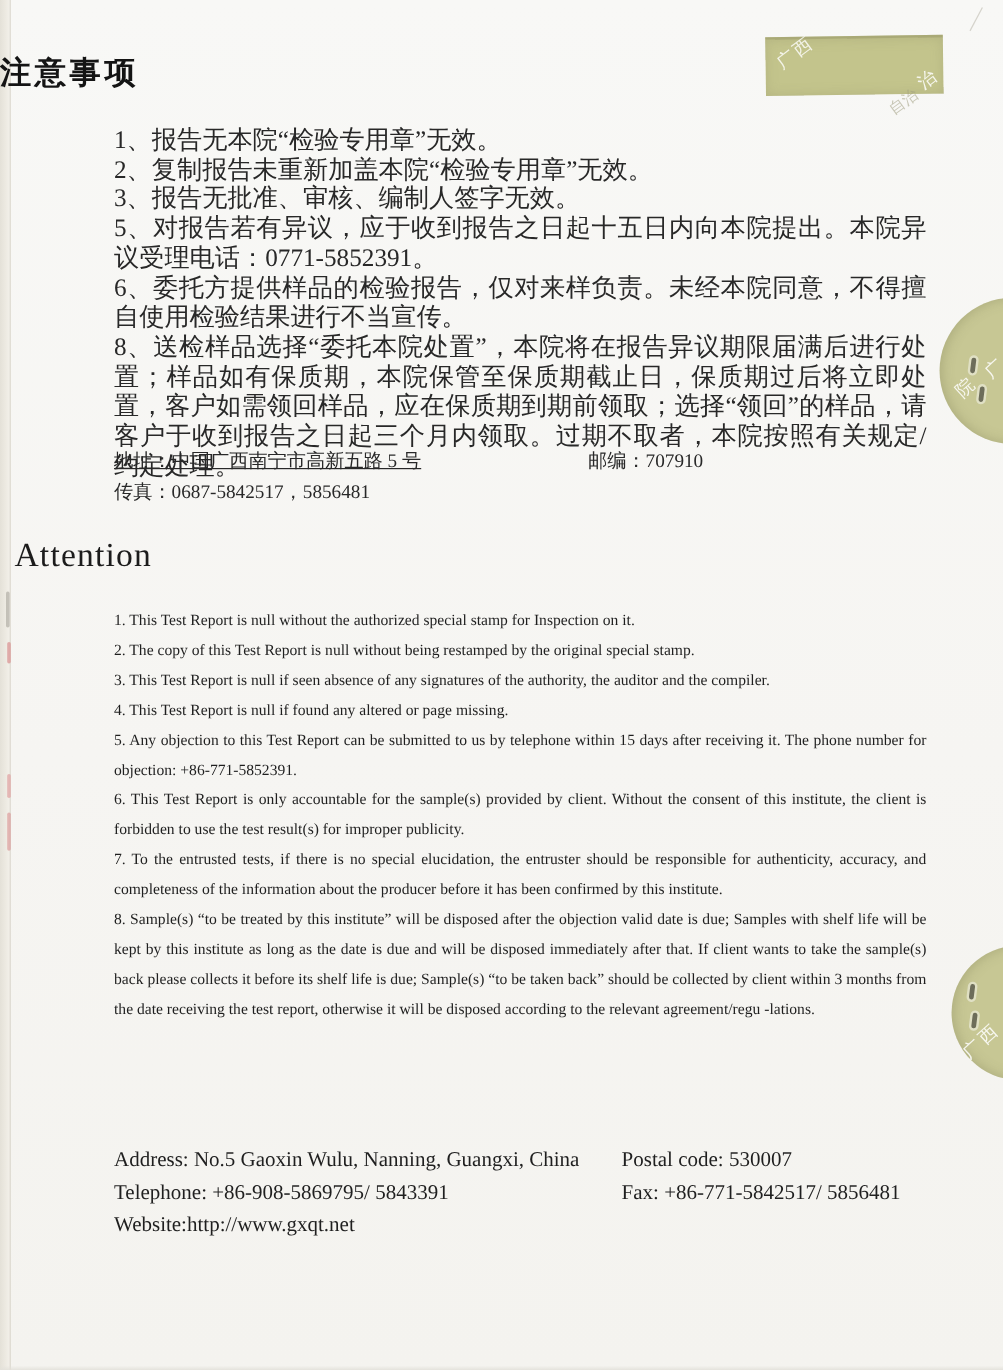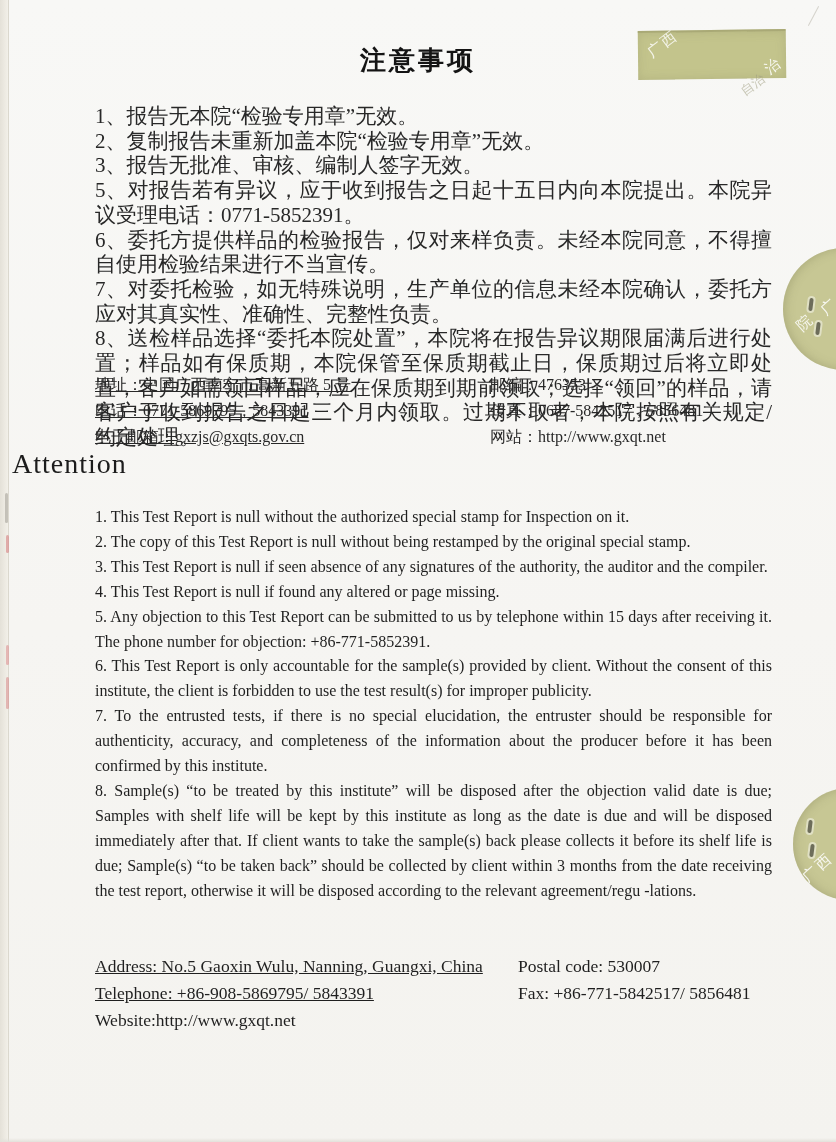--- a/index.html
+++ b/index.html
@@ -76,48 +76,48 @@
     background: #6d6d5a; border-radius: 2px; transform: rotate(7deg);
     box-shadow: 0 0 0 2px rgba(255,255,255,.45);
   }
   #stamp-circle-top .cmark-1 { left: 26px; top: 50px; }
   #stamp-circle-top .cmark-2 { left: 33px; top: 74px; }
   #stamp-circle-bottom .cmark-1 { left: 15px; top: 32px; }
   #stamp-circle-bottom .cmark-2 { left: 17px; top: 56px; }
   
   .zh-title {
     position: absolute; top: 43px; left: 0; width: 100%;
-    text-align: center; font-family: "Liberation Sans", sans-serif;
+    text-align: left; font-family: "Liberation Sans", sans-serif;
     font-size: 26px; font-weight: 700; letter-spacing: 3px; color: #141414;
   }
   .zh-list {
     position: absolute; top: 104px; left: 95px; width: 677px;
     font-size: 21px; line-height: 24.7px; text-align: justify; color: #282828;
   }
   .zh-list p { margin: 0; }
   .zh-contact {
     position: absolute; top: 372px; left: 95px; width: 690px;
     font-size: 16px; line-height: 26px; color: #282828;
   }
   .contact-row { display: flex; }
   .zh-contact .contact-left { flex: 0 0 395px; text-decoration: underline; }
   .en-title {
     position: absolute; top: 448px; left: 12px; width: 100%;
     text-align: left; font-size: 28px; letter-spacing: 1px; color: #1c1c1c;
   }
   .en-list {
     position: absolute; top: 505px; left: 95px; width: 677px;
-    font-size: 16px; line-height: 24.9px; text-align: justify; color: #1f1f1f;
+    font-size: 13px; line-height: 24.9px; text-align: justify; color: #1f1f1f;
   }
   .en-list p { margin: 0; }
   .en-contact {
     position: absolute; top: 953px; left: 95px; width: 700px;
     font-size: 17.5px; line-height: 27px; color: #1f1f1f;
   }
-  .en-contact .contact-left { flex: 0 0 423px; text-decoration: underline; }
+  .en-contact .contact-left { flex: 0 0 423px; }
 </style>
 </head>
 <body>
 
 <div id="page">
 
   <div class="edge-left"></div>
   <div class="edge-bottom"></div>
   <div class="smudge smudge-gray"></div>
   <div class="smudge smudge-red1"></div>
@@ -144,36 +144,30 @@
   </div>
 
   <div class="zh-title">注意事项</div>
 
   <div class="zh-list">
     <p>1、报告无本院“检验专用章”无效。</p>
     <p>2、复制报告未重新加盖本院“检验专用章”无效。</p>
     <p>3、报告无批准、审核、编制人签字无效。</p>
     <p>5、对报告若有异议，应于收到报告之日起十五日内向本院提出。本院异议受理电话：0771-5852391。</p>
     <p>6、委托方提供样品的检验报告，仅对来样负责。未经本院同意，不得擅自使用检验结果进行不当宣传。</p>
-    <p>7、对委托检验，如无特殊说明，生产单位的信息未经本院确认，委托方应对其真实性、准确性、完整性负责。</p>
     <p>8、送检样品选择“委托本院处置”，本院将在报告异议期限届满后进行处置；样品如有保质期，本院保管至保质期截止日，保质期过后将立即处置，客户如需领回样品，应在保质期到期前领取；选择“领回”的样品，请客户于收到报告之日起三个月内领取。过期不取者，本院按照有关规定/约定处理。</p>
   </div>
 
   <div class="zh-contact">
     <div class="contact-row">
       <span class="contact-left">地址：中国广西南宁市高新五路 5 号</span>
-      <span>邮编：476353</span>
+      <span>邮编：707910</span>
     </div>
     <div class="contact-row">
-      <span class="contact-left">电话：0771-5869795，5843391</span>
       <span>传真：0687-5842517，5856481</span>
-    </div>
-    <div class="contact-row">
-      <span class="contact-left">电子邮箱：gxzjs@gxqts.gov.cn</span>
-      <span>网站：http://www.gxqt.net</span>
     </div>
   </div>
 
   <div class="en-title">Attention</div>
 
   <div class="en-list">
     <p>1. This Test Report is null without the authorized special stamp for Inspection on it.</p>
     <p>2. The copy of this Test Report is null without being restamped by the original special stamp.</p>
     <p>3. This Test Report is null if seen absence of any signatures of the authority, the auditor and the compiler.</p>
     <p>4. This Test Report is null if found any altered or page missing.</p>

